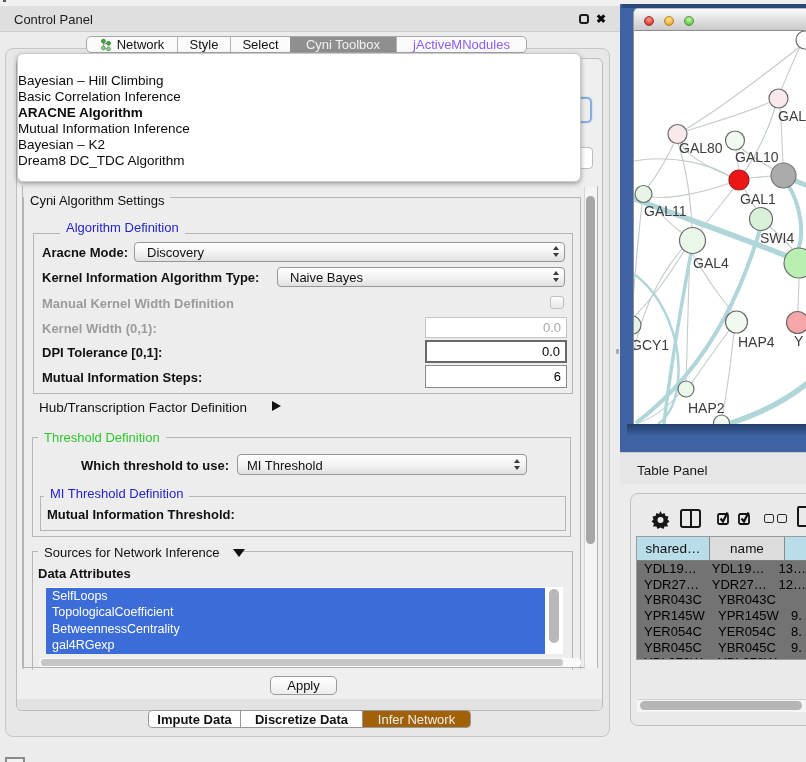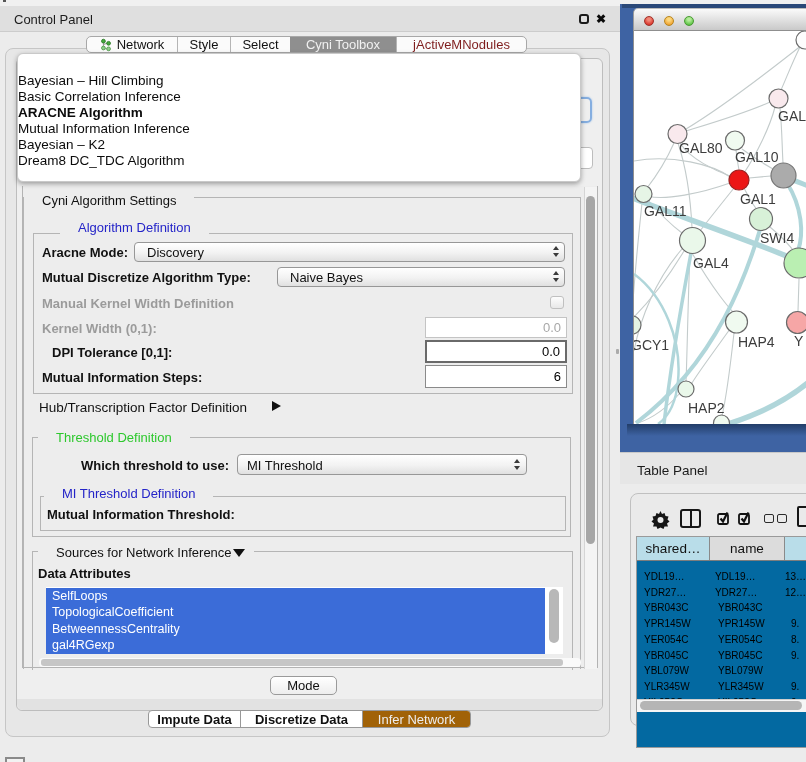--- a/index.html
+++ b/index.html
@@ -9,21 +9,21 @@
 .abs { position:absolute; }
 .lbl { font-size:13px; color:#111; white-space:nowrap; }
 .blbl { font-size:13px; font-weight:bold; color:#111; white-space:nowrap; }
 .glbl { font-size:13px; font-weight:bold; color:#9b9b9b; white-space:nowrap; }
 .combo { background:linear-gradient(#ffffff,#f2f2f2 55%,#e0e0e0); border:1px solid #979797; border-radius:4px; }
 .arrows { position:absolute; width:7px; }
 .arrows .u { width:0;height:0;border-left:3px solid transparent;border-right:3px solid transparent;border-bottom:4.5px solid #3a3a3a;margin-bottom:2.5px; }
 .arrows .d { width:0;height:0;border-left:3px solid transparent;border-right:3px solid transparent;border-top:4.5px solid #3a3a3a; }
 .field { background:#fff; font-size:13px; text-align:right; padding-right:5px; white-space:nowrap; }
 .grp { border:1px solid #b5b5b5; }
-.grplab { position:absolute; background:#ededed; padding:0 18px; font-size:13px; white-space:nowrap; }
+.grplab { position:absolute; background:#ededed; padding:0 6px; font-size:13px; white-space:nowrap; }
 </style>
 </head>
 <body>
 <div id="stage">
 
 <div class="abs" style="left:0;top:0;width:620px;height:762px;background:#ececec;"></div>
 
 <div class="abs" style="left:0;top:0;width:620px;height:6px;background:#f0f0f0;"></div>
 <div class="abs" style="left:0;top:6px;width:620px;height:26px;background:#dfdfdf;border-bottom:1px solid #cccccc;"></div>
 <div class="abs" style="left:14px;top:12px;font-size:13px;color:#1c1c1c;">Control Panel</div>
@@ -41,21 +41,21 @@
     <svg width="12" height="14" viewBox="0 0 14 15" style="margin-right:5px;">
       <path d="M4 3 L4 12 M4 7 L10 5 M4 12 L10 12" stroke="#9a9a9a" stroke-width="1.2" fill="none"></path>
       <circle cx="4" cy="3" r="2.2" fill="#44a93c" stroke="#2c7a28"></circle>
       <circle cx="10" cy="5.5" r="2.2" fill="#44a93c" stroke="#2c7a28"></circle>
       <circle cx="4" cy="11" r="2.2" fill="#8fce8a" stroke="#4f9a4a"></circle>
       <circle cx="10" cy="12" r="2.2" fill="#8fce8a" stroke="#4f9a4a"></circle>
     </svg>Network</div>
   <div style="width:53px;height:100%;border-right:1px solid #b5b5b5;display:flex;align-items:center;justify-content:center;font-size:13px;color:#111;">Style</div>
   <div style="width:59px;height:100%;display:flex;align-items:center;justify-content:center;font-size:13px;color:#111;">Select</div>
   <div style="width:106px;height:100%;background:#8f8f8f;display:flex;align-items:center;justify-content:center;font-size:13px;color:#f1f1f1;">Cyni Toolbox</div>
-  <div style="flex:1;height:100%;border-left:1px solid #b5b5b5;display:flex;align-items:center;justify-content:center;font-size:13px;color:#7f1d1d;">jActiveMNodules</div>
+  <div style="flex:1;height:100%;border-left:1px solid #b5b5b5;display:flex;align-items:center;justify-content:center;font-size:13px;color:#8b5cf6;">jActiveMNodules</div>
 </div>
 
 <div class="abs" style="left:22px;top:186px;width:576px;height:482px;background:#ededed;border:1px solid #b3b3b3;border-top:none;"></div>
 
 <div class="abs" style="left:584px;top:187px;width:13px;height:482px;background:#f4f4f4;border-left:1px solid #d5d5d5;"></div>
 <div class="abs" style="left:586px;top:196px;width:9px;height:348px;background:#a6a6a6;border-radius:5px;"></div>
 
 <div class="abs grp" style="left:23px;top:197px;width:558px;height:472px;border-bottom:none;"></div>
 <div class="abs grplab" style="left:24px;top:193px;color:#111;">Cyni Algorithm Settings</div>
 
@@ -63,35 +63,35 @@
 <div class="abs grplab" style="left:38px;top:220px;color:#2424c8;margin-left:22px;">Algorithm Definition</div>
 
 <div class="abs blbl" style="left:42px;top:245px;">Aracne Mode:</div>
 <div class="abs combo" style="left:134px;top:242px;width:431px;height:20px;"></div>
 <div class="abs lbl" style="left:147px;top:245px;">Discovery</div>
 <div class="abs arrows" style="left:553px;top:246px;">
       <div class="u"></div>
       <div class="d"></div>
     </div>
 
-<div class="abs blbl" style="left:42px;top:270px;">Mutual Discretize Algorithm Type:</div>
+<div class="abs blbl" style="left:42px;top:270px;">Kernel Information Algorithm Type:</div>
 <div class="abs combo" style="left:277px;top:267px;width:288px;height:20px;"></div>
 <div class="abs lbl" style="left:290px;top:270px;">Naive Bayes</div>
 <div class="abs arrows" style="left:553px;top:271px;">
       <div class="u"></div>
       <div class="d"></div>
     </div>
 
 <div class="abs glbl" style="left:42px;top:296px;">Manual Kernel Width Definition</div>
 <div class="abs" style="left:550px;top:296px;width:14px;height:13px;background:linear-gradient(#fdfdfd,#e8e8e8);border:1px solid #c0c0c0;border-radius:3px;"></div>
 
 <div class="abs glbl" style="left:42px;top:321px;">Kernel Width (0,1):</div>
 <div class="abs field" style="left:425px;top:317px;width:142px;height:21px;border:1px solid #c4c4c4;color:#a8a8a8;line-height:19px;">0.0</div>
 
-<div class="abs blbl" style="left:42px;top:345px;margin-left:10px;">DPI Tolerance [0,1]:</div>
+<div class="abs blbl" style="left:42px;top:345px;">DPI Tolerance [0,1]:</div>
 <div class="abs field" style="left:425px;top:340px;width:142px;height:23px;border:2px solid #6a6a6a;color:#000;line-height:19px;">0.0</div>
 
 <div class="abs blbl" style="left:42px;top:370px;">Mutual Information Steps:</div>
 <div class="abs field" style="left:425px;top:365px;width:142px;height:23px;border:1px solid #8a8a8a;color:#000;line-height:21px;">6</div>
 
 <div class="abs lbl" style="left:39px;top:400px;font-size:13.5px;">Hub/Transcription Factor Definition</div>
 <div class="abs" style="left:272px;top:401px;width:0;height:0;border-left:9px solid #111;border-top:5.5px solid transparent;border-bottom:5.5px solid transparent;"></div>
 
 <div class="abs grp" style="left:32px;top:437px;width:539px;height:100px;"></div>
 <div class="abs grplab" style="left:38px;top:430px;color:#2dc82d;">Threshold Definition</div>
@@ -114,21 +114,21 @@
 
 <div class="abs blbl" style="left:38px;top:566px;">Data Attributes</div>
 
 <div class="abs" style="left:46px;top:587px;width:517px;height:67px;background:#ffffff;"></div>
 <div class="abs" style="left:46px;top:588px;width:499px;height:66px;background:#3b6cd8;color:#fff;font-size:12.5px;line-height:16.4px;padding-left:6px;">SelfLoops<br>TopologicalCoefficient<br>BetweennessCentrality<br>gal4RGexp</div>
 <div class="abs" style="left:549px;top:589px;width:10px;height:54px;background:#b8b8b8;border-radius:5px;"></div>
 
 <div class="abs" style="left:39px;top:658px;width:542px;height:9px;background:#fafafa;border-radius:4px;"></div>
 <div class="abs" style="left:41px;top:659px;width:522px;height:7px;background:#c6c6c6;border-radius:3px;"></div>
 
-<div class="abs" style="left:270px;top:676px;width:67px;height:19px;background:linear-gradient(#ffffff,#ededed);border:1px solid #9a9a9a;border-radius:5px;text-align:center;font-size:13px;line-height:17px;color:#111;">Mode</div>
+<div class="abs" style="left:270px;top:676px;width:67px;height:19px;background:linear-gradient(#ffffff,#ededed);border:1px solid #9a9a9a;border-radius:5px;text-align:center;font-size:13px;line-height:17px;color:#111;">Apply</div>
 
 <div class="abs" style="left:148px;top:710px;width:323px;height:18px;border:1px solid #989898;border-radius:4px;overflow:hidden;display:flex;background:#fff;">
   <div style="width:92px;border-right:1px solid #989898;display:flex;align-items:center;justify-content:center;font-size:13px;font-weight:bold;color:#111;">Impute Data</div>
   <div style="width:122px;border-right:1px solid #989898;display:flex;align-items:center;justify-content:center;font-size:13px;font-weight:bold;color:#111;">Discretize Data</div>
   <div style="flex:1;background:#a16207;display:flex;align-items:center;justify-content:center;font-size:13px;color:#ededed;">Infer Network</div>
 </div>
 
 <div class="abs" style="left:5px;top:757px;width:20px;height:10px;border:2px solid #8a8a8a;background:#f2f2f2;"></div>
 
 <div class="abs" style="left:616px;top:349px;width:3px;height:5px;background:#ababab;border-radius:1px;"></div>
@@ -236,27 +236,27 @@
 <svg class="abs" style="left:717px;top:511px;" width="38" height="14" viewBox="0 0 38 14">
   <rect x="1" y="3" width="10" height="10" rx="1.5" fill="none" stroke="#111" stroke-width="1.8"></rect>
   <path d="M3.5 7.5 L6 10.5 L10.5 1.5" fill="none" stroke="#111" stroke-width="2.2"></path>
   <rect x="22" y="3" width="10" height="10" rx="1.5" fill="none" stroke="#111" stroke-width="1.8"></rect>
   <path d="M24.5 7.5 L27 10.5 L31.5 1.5" fill="none" stroke="#111" stroke-width="2.2"></path>
 </svg>
 <div class="abs" style="left:764px;top:514px;width:10px;height:9px;border:1.5px solid #2b2b2b;border-radius:2px;"></div>
 <div class="abs" style="left:777px;top:514px;width:10px;height:9px;border:1.5px solid #2b2b2b;border-radius:2px;"></div>
 <div class="abs" style="left:797px;top:506px;width:12px;height:21px;border:2.5px solid #161616;border-radius:2px;background:#eaeaea;"></div>
 
-<div class="abs" style="left:636px;top:536px;width:170px;height:212px;background:#0369a1;border:1px solid #9a9a9a;border-right:none;overflow:hidden;">
+<div class="abs" style="left:636px;top:536px;width:170px;height:124px;background:#737373;border:1px solid #9a9a9a;border-right:none;overflow:hidden;">
   <div style="display:flex;height:24px;border-bottom:1px solid #7d7d7d;">
     <div style="width:73px;background:#b9dde9;border-right:1px solid #8a8a8a;text-align:center;font-size:13.5px;line-height:23px;color:#111;">shared…</div>
     <div style="width:75px;background:#dcdcdc;border-right:1px solid #8a8a8a;text-align:center;font-size:13.5px;line-height:23px;color:#111;">name</div>
     <div style="flex:1;background:#b9dde9;"></div>
   </div>
-  <div style="font-size:10px;line-height:15.7px;color:#000;padding-top:8px;">
+  <div style="font-size:13px;line-height:15.7px;color:#000;padding-top:0;">
     <div style="display:flex;">
           <div style="width:73px;padding-left:7px;">YDL19…</div>
           <div style="width:75px;padding-left:8px;">YDL19…</div>
           <div style="padding-left:6px;">13…</div>
         </div>
     <div style="display:flex;">
           <div style="width:73px;padding-left:7px;">YDR27…</div>
           <div style="width:75px;padding-left:8px;">YDR27…</div>
           <div style="padding-left:6px;">12…</div>
         </div>

